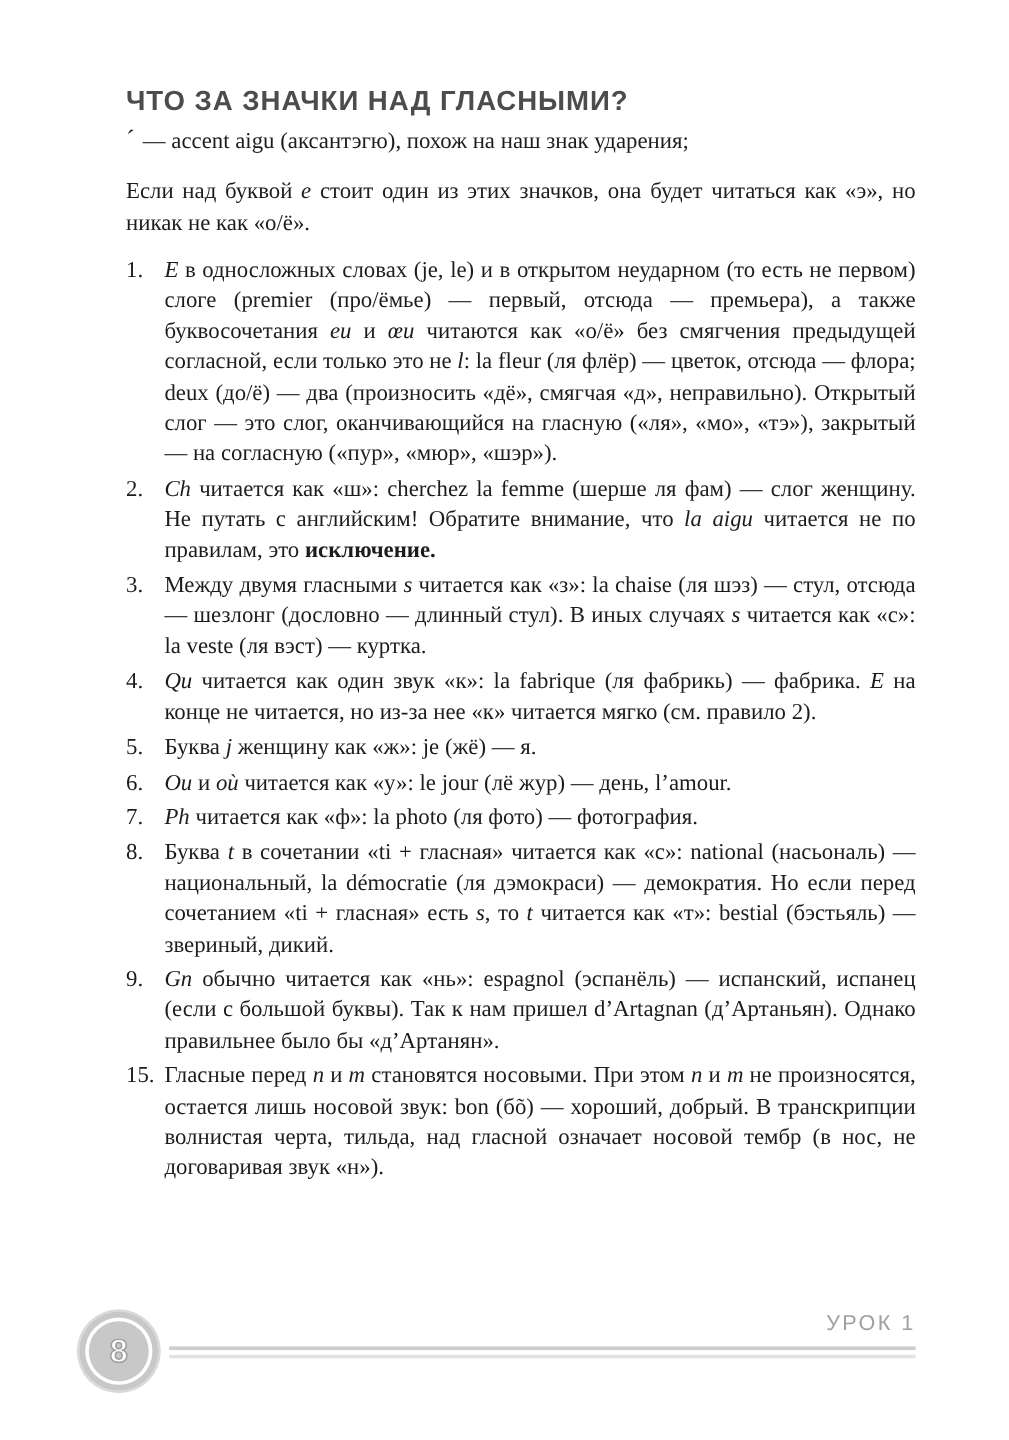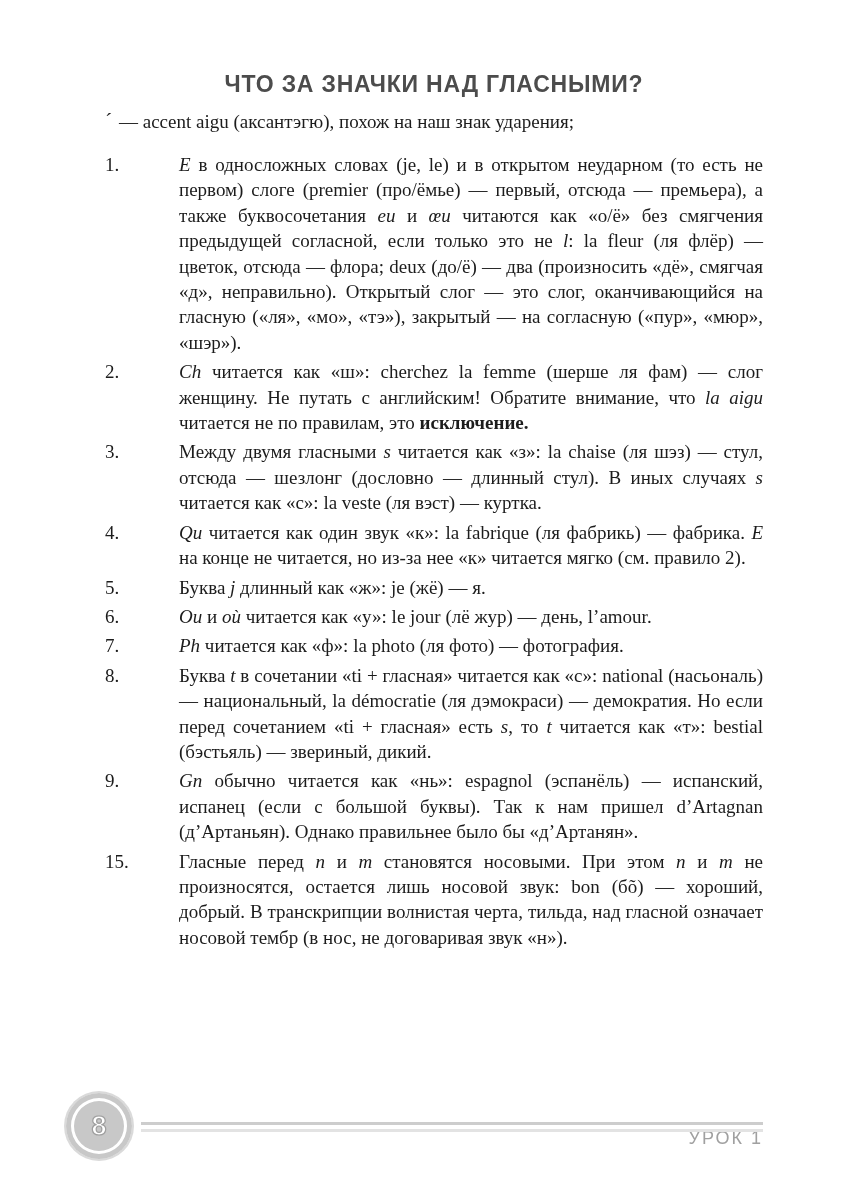--- a/index.html
+++ b/index.html
@@ -20,25 +20,24 @@
     width: 658px;
   }
   .title {
     font-family: "Liberation Sans", sans-serif;
     font-size: 23px;
     font-weight: bold;
     color: #4c4c4c;
     letter-spacing: 0.8px;
     line-height: 26px;
     margin-bottom: 7px;
-    text-align: center;
   }
   .accent-line {
     font-size: 19px;
-    line-height: 34px;
+    line-height: 24px;
     margin-bottom: 11px;
     color: #1c1c1c;
   }
   .accent-symbol {
     font-size: 22px;
     display: inline-block;
     width: 14px;
   }
   .para {
     font-size: 19px;
@@ -48,26 +47,26 @@
   }
   .para + .para { margin-top: 10px; }
   .rules { margin-top: 13px; }
   .rule {
     display: flex;
     font-size: 19px;
     line-height: 25.4px;
     margin-bottom: 4px;
   }
   .rule-num { flex: 0 0 32px; }
-  .rule-text { flex: 1; text-align: justify; margin-left: 42px; }
+  .rule-text { flex: 1; text-align: justify; }
   .it { font-style: italic; }
   .bd { font-weight: bold; }
   .footer-lesson {
     position: absolute;
-    right: 78px; top: 1128px;
+    right: 78px; top: 1092px;
     font-family: "Liberation Sans", sans-serif;
     font-size: 18px;
     color: #a0a0a0;
     letter-spacing: 2px;
   }
   .footer-line {
     position: absolute;
     left: 141px; right: 78px; top: 1122px;
     height: 10px;
     border-top: 3px solid #cdcdcd;
@@ -97,41 +96,42 @@
 <body>
 
 <div class="content">
 
   <h1 class="title">ЧТО ЗА ЗНАЧКИ НАД ГЛАСНЫМИ?</h1>
 
   <div class="accent-line">
     <span class="accent-symbol">´</span><span>— accent aigu (аксантэгю), похож на наш знак ударения;</span>
   </div>
 
+  <p class="para"><span>Если над буквой </span><span class="it">e</span><span> стоит один из этих значков, она будет читаться как «э», но никак не как «о/ё».</span></p>
 
   <div class="rules">
     <div class="rule">
       <span class="rule-num">1.</span>
       <div class="rule-text"><span class="it">E</span><span> в односложных словах (je, le) и в открытом неударном (то есть не первом) слоге (premier (про/ёмье) — первый, отсюда — премьера), а также буквосочетания </span><span class="it">eu</span><span> и </span><span class="it">œu</span><span> читаются как «о/ё» без смягчения предыдущей согласной, если только это не </span><span class="it">l</span><span>: la fleur (ля флёр) — цветок, отсюда — флора; deux (до/ё) — два (произносить «дё», смягчая «д», неправильно). Открытый слог — это слог, оканчивающийся на гласную («ля», «мо», «тэ»), закрытый — на согласную («пур», «мюр», «шэр»).</span></div>
     </div>
     <div class="rule">
       <span class="rule-num">2.</span>
       <div class="rule-text"><span class="it">Ch</span><span> читается как «ш»: cherchez la femme (шерше ля фам) — слог женщину. Не путать с английским! Обратите внимание, что </span><span class="it">la aigu</span><span> читается не по правилам, это </span><span class="bd">исключение.</span></div>
     </div>
     <div class="rule">
       <span class="rule-num">3.</span>
       <div class="rule-text"><span>Между двумя гласными </span><span class="it">s</span><span> читается как «з»: la chaise (ля шэз) — стул, отсюда — шезлонг (дословно — длинный стул). В иных случаях </span><span class="it">s</span><span> читается как «с»: la veste (ля вэст) — куртка.</span></div>
     </div>
     <div class="rule">
       <span class="rule-num">4.</span>
       <div class="rule-text"><span class="it">Qu</span><span> читается как один звук «к»: la fabrique (ля фабрикь) — фабрика. </span><span class="it">E</span><span> на конце не читается, но из-за нее «к» читается мягко (см. правило 2).</span></div>
     </div>
     <div class="rule">
       <span class="rule-num">5.</span>
-      <div class="rule-text"><span>Буква </span><span class="it">j</span><span> длинный как «ж»: je (жё) — я.</span></div>
+      <div class="rule-text"><span>Буква </span><span class="it">j</span><span> женщину как «ж»: je (жё) — я.</span></div>
     </div>
     <div class="rule">
       <span class="rule-num">6.</span>
       <div class="rule-text"><span class="it">Ou</span><span> и </span><span class="it">où</span><span> читается как «у»: le jour (лё жур) — день, l’amour.</span></div>
     </div>
     <div class="rule">
       <span class="rule-num">7.</span>
       <div class="rule-text"><span class="it">Ph</span><span> читается как «ф»: la photo (ля фото) — фотография.</span></div>
     </div>
     <div class="rule">

